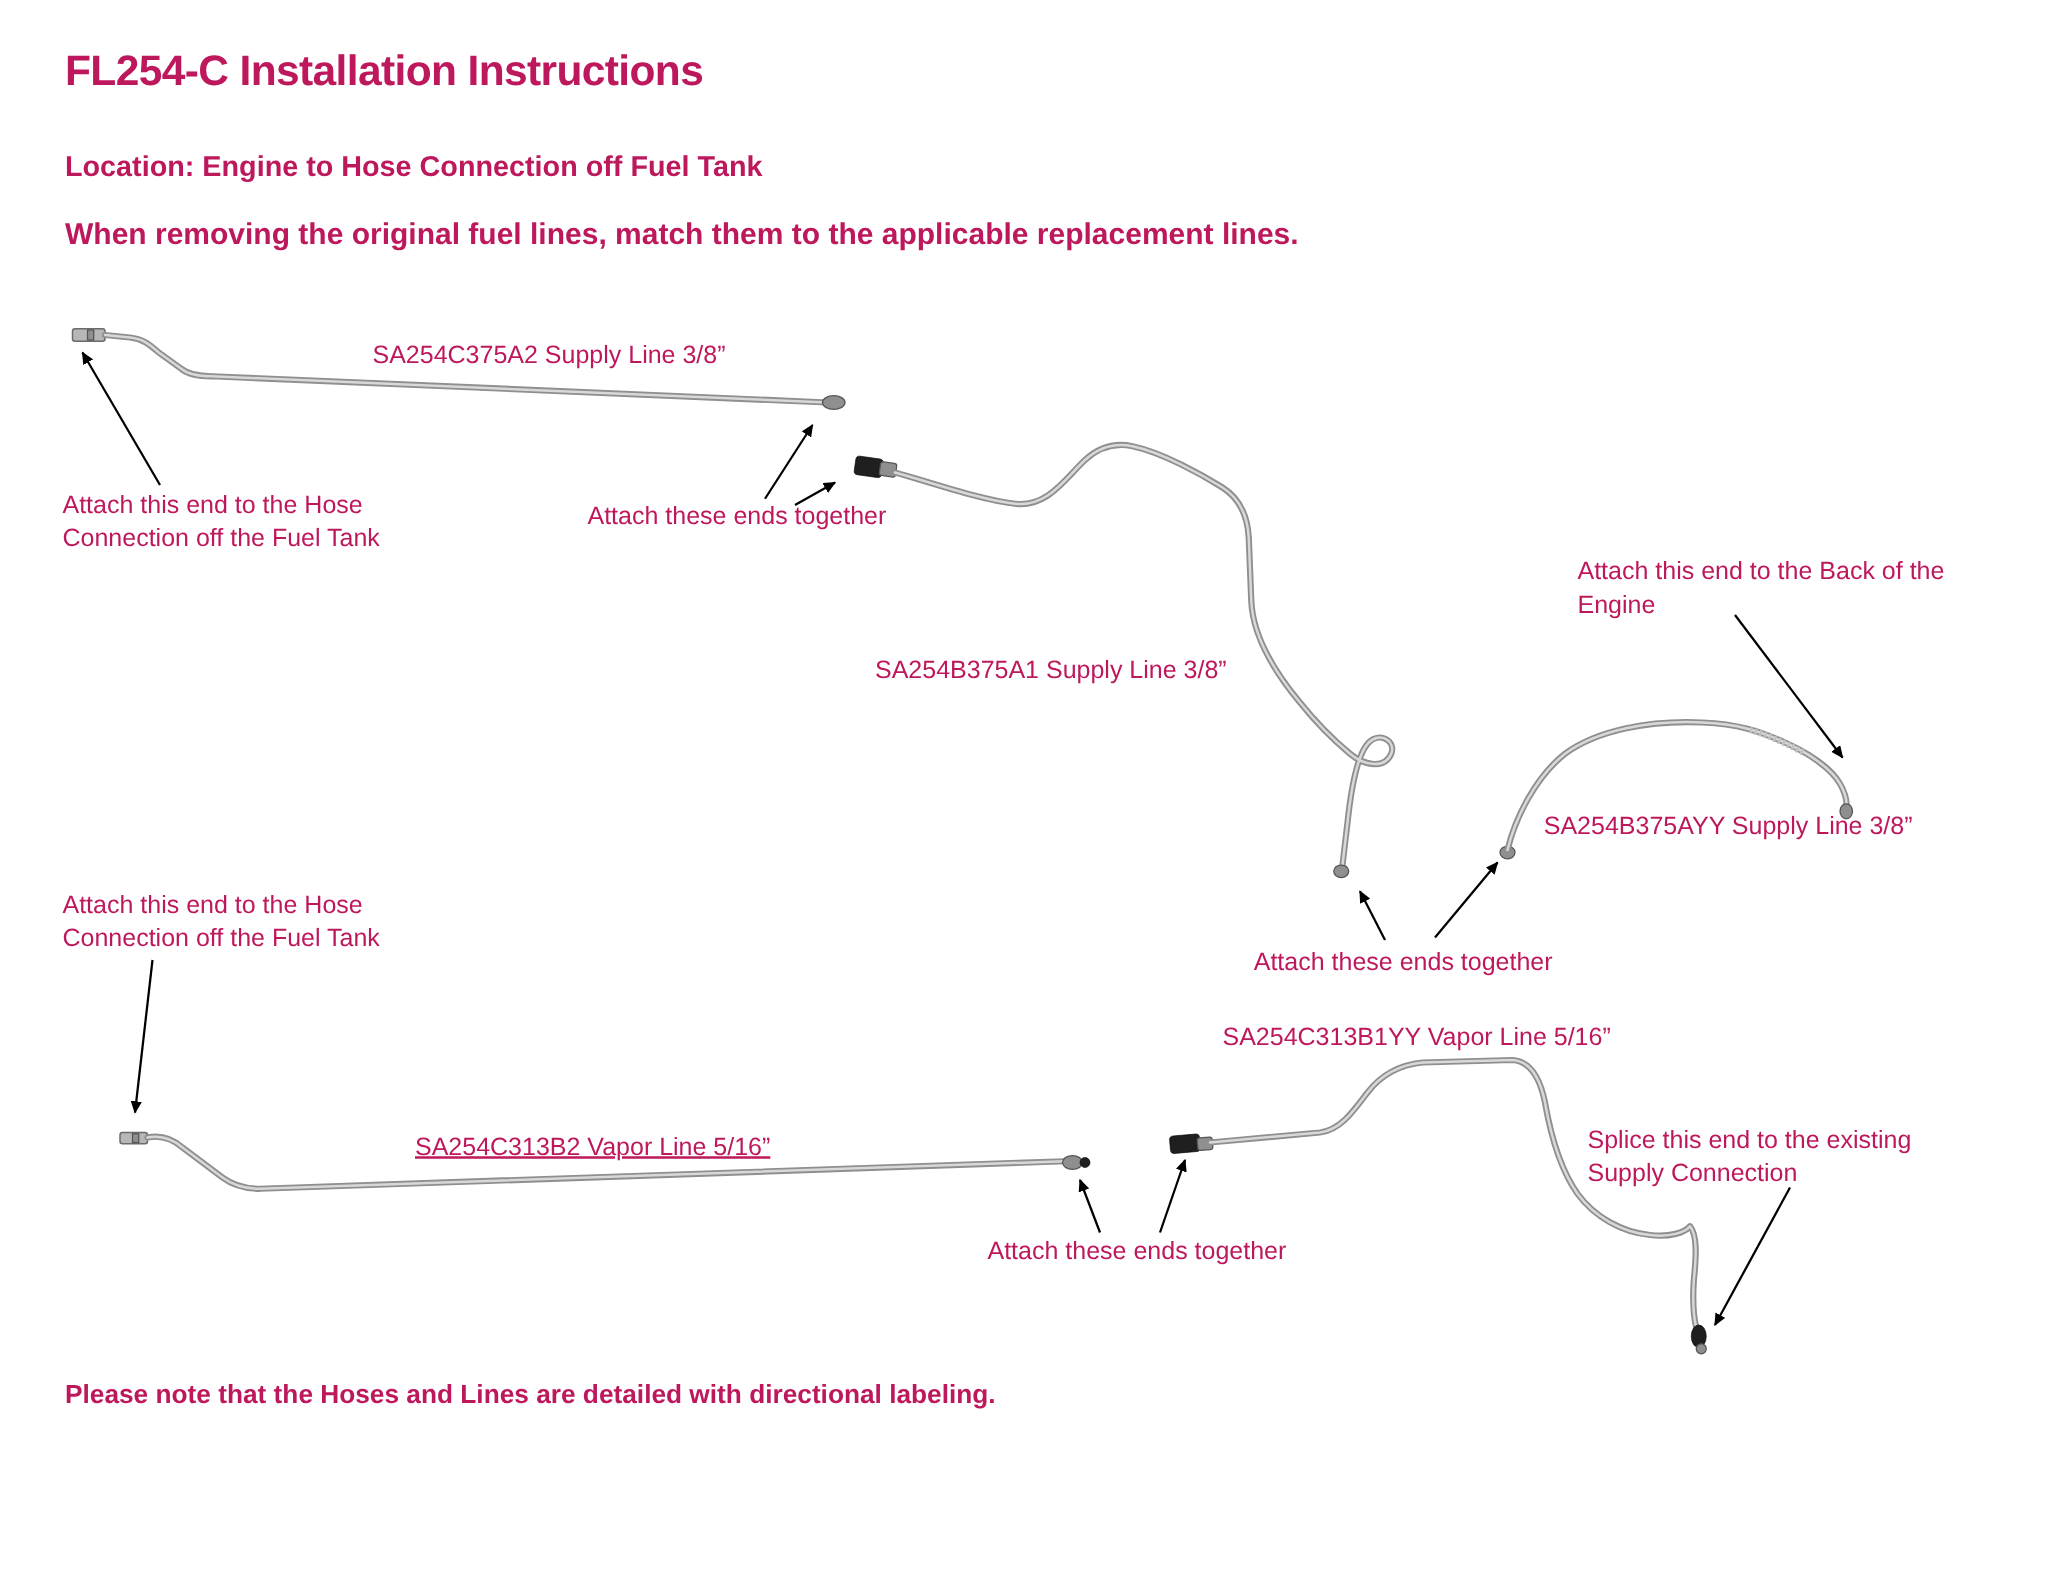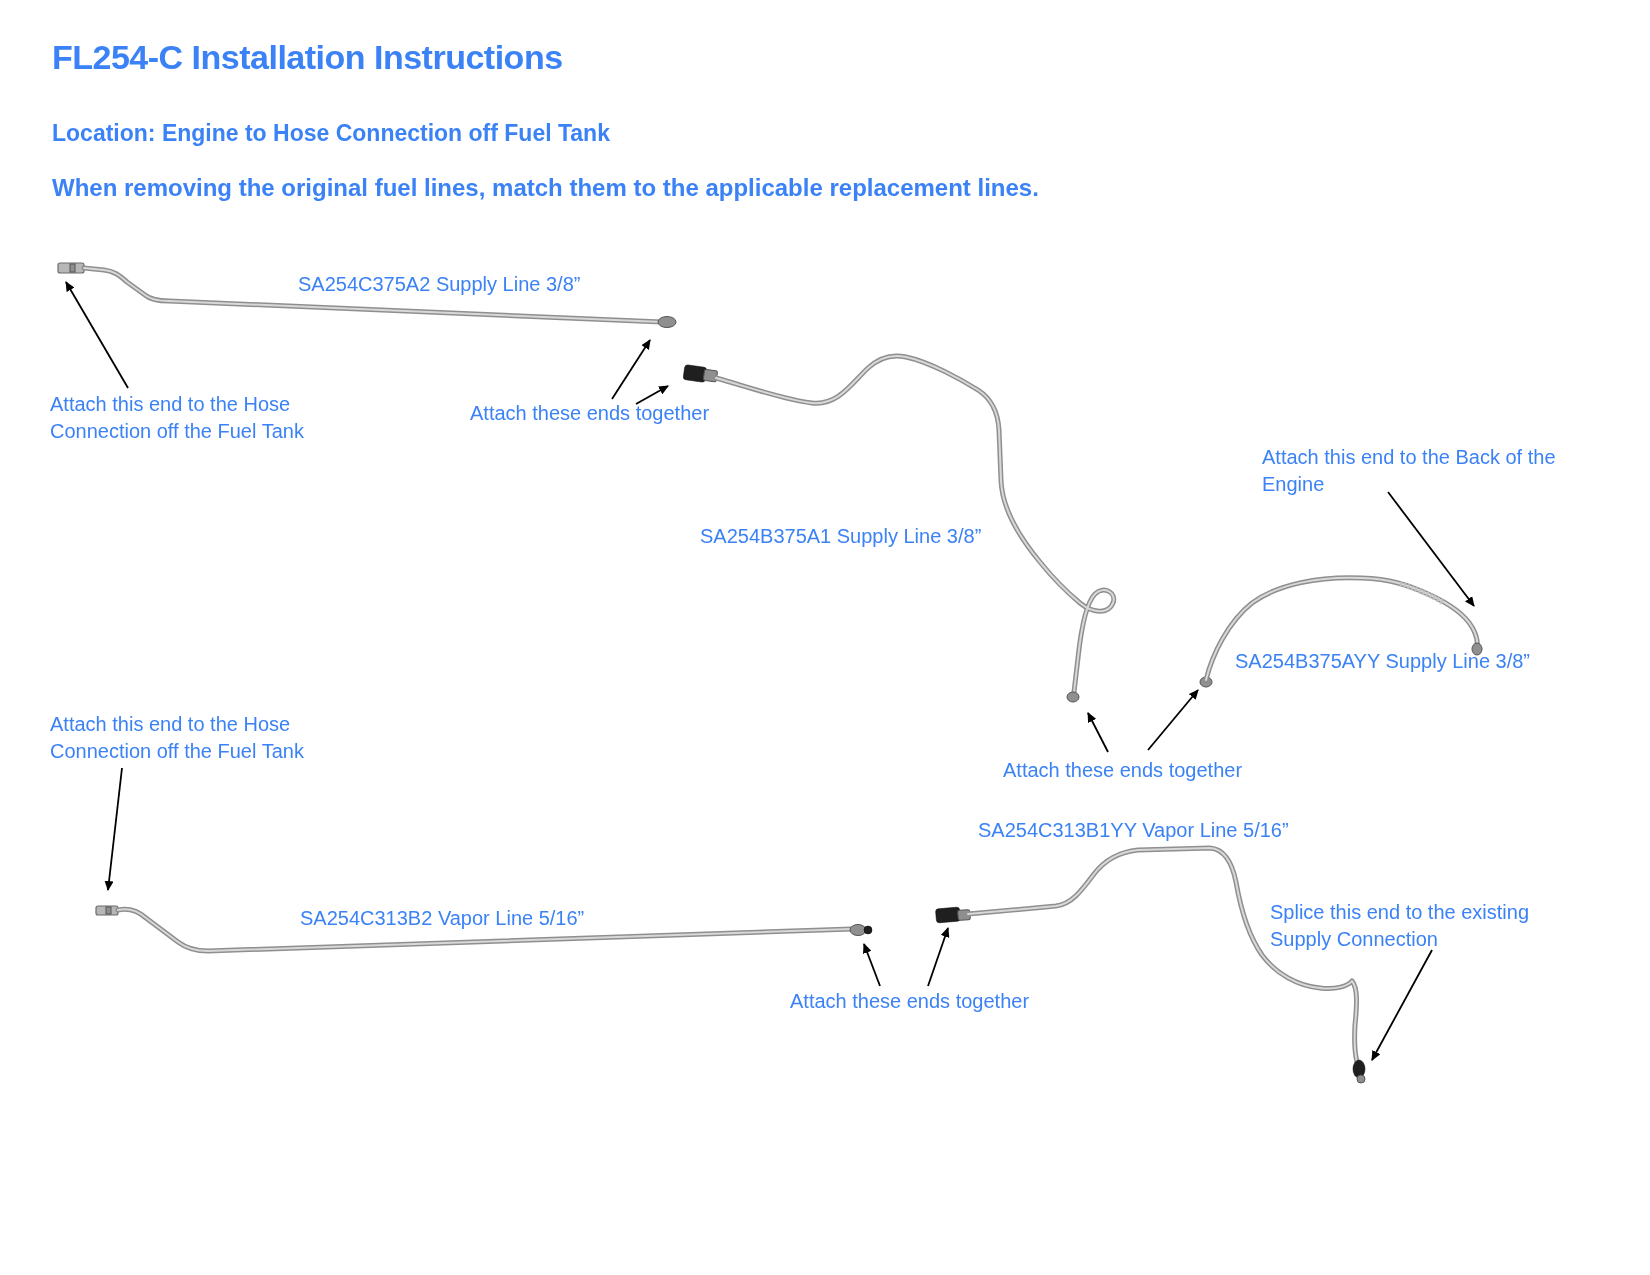--- a/index.html
+++ b/index.html
@@ -2,21 +2,21 @@
 <html><head>
 <meta charset="utf-8">
 <style>
   html,body{margin:0;padding:0;background:#ffffff;}
   .page{
     position:relative;
     width:1650px;
     height:1275px;
     background:#ffffff;
     font-family:"Liberation Sans", sans-serif;
-    color:#3b82f6;
+    color:#be185d;
     overflow:hidden;
   }
   .abs{position:absolute;}
   .title{
     left:52px; top:38px;
     font-size:34px; font-weight:bold;
     letter-spacing:-0.5px;
   }
   .location{
     left:52px; top:120px;
@@ -35,21 +35,21 @@
     line-height:1.35;
   }
   .footer{
     font-size:21px; font-weight:bold;
     line-height:1.4;
   }
   .lbl-line1{left:275px; top:273px;margin-left:23px;}
   .lbl-line2{left:700px; top:525px;}
   .lbl-line3{left:1235px; top:650px;}
   .lbl-line4{left:978px; top:819px;}
-  .lbl-line5{left:300px; top:907px;}
+  .lbl-line5{left:332px; top:907px;text-decoration:underline;}
   .ann-hose-top{left:50px; top:391px; width:265px;}
   .ann-ends-top{left:470px; top:400px;}
   .ann-back-engine{left:1262px; top:444px; width:295px;}
   .ann-hose-mid{left:50px; top:711px; width:265px;}
   .ann-ends-mid{left:1003px; top:757px;}
   .ann-splice{left:1270px; top:899px; width:300px;}
   .ann-ends-bottom{left:790px; top:988px;}
   .footer-1{left:52px; top:1101px;}
   .footer-2{left:52px; top:1130px;}
   svg.diagram{position:absolute; left:0; top:0; width:1650px; height:1275px;}
@@ -140,14 +140,15 @@
   <div class="abs lbl lbl-line5">SA254C313B2 Vapor Line 5/16”</div>
 
   <div class="abs ann ann-hose-top">Attach this end to the Hose Connection off the Fuel Tank</div>
   <div class="abs ann ann-ends-top">Attach these ends together</div>
   <div class="abs ann ann-back-engine">Attach this end to the Back of the Engine</div>
   <div class="abs ann ann-hose-mid">Attach this end to the Hose Connection off the Fuel Tank</div>
   <div class="abs ann ann-ends-mid">Attach these ends together</div>
   <div class="abs ann ann-splice">Splice this end to the existing Supply Connection</div>
   <div class="abs ann ann-ends-bottom">Attach these ends together</div>
 
+  <div class="abs footer footer-1">Please note that the Hoses and Lines are detailed with directional labeling.</div>
 
 </div>
 
 </body></html>

